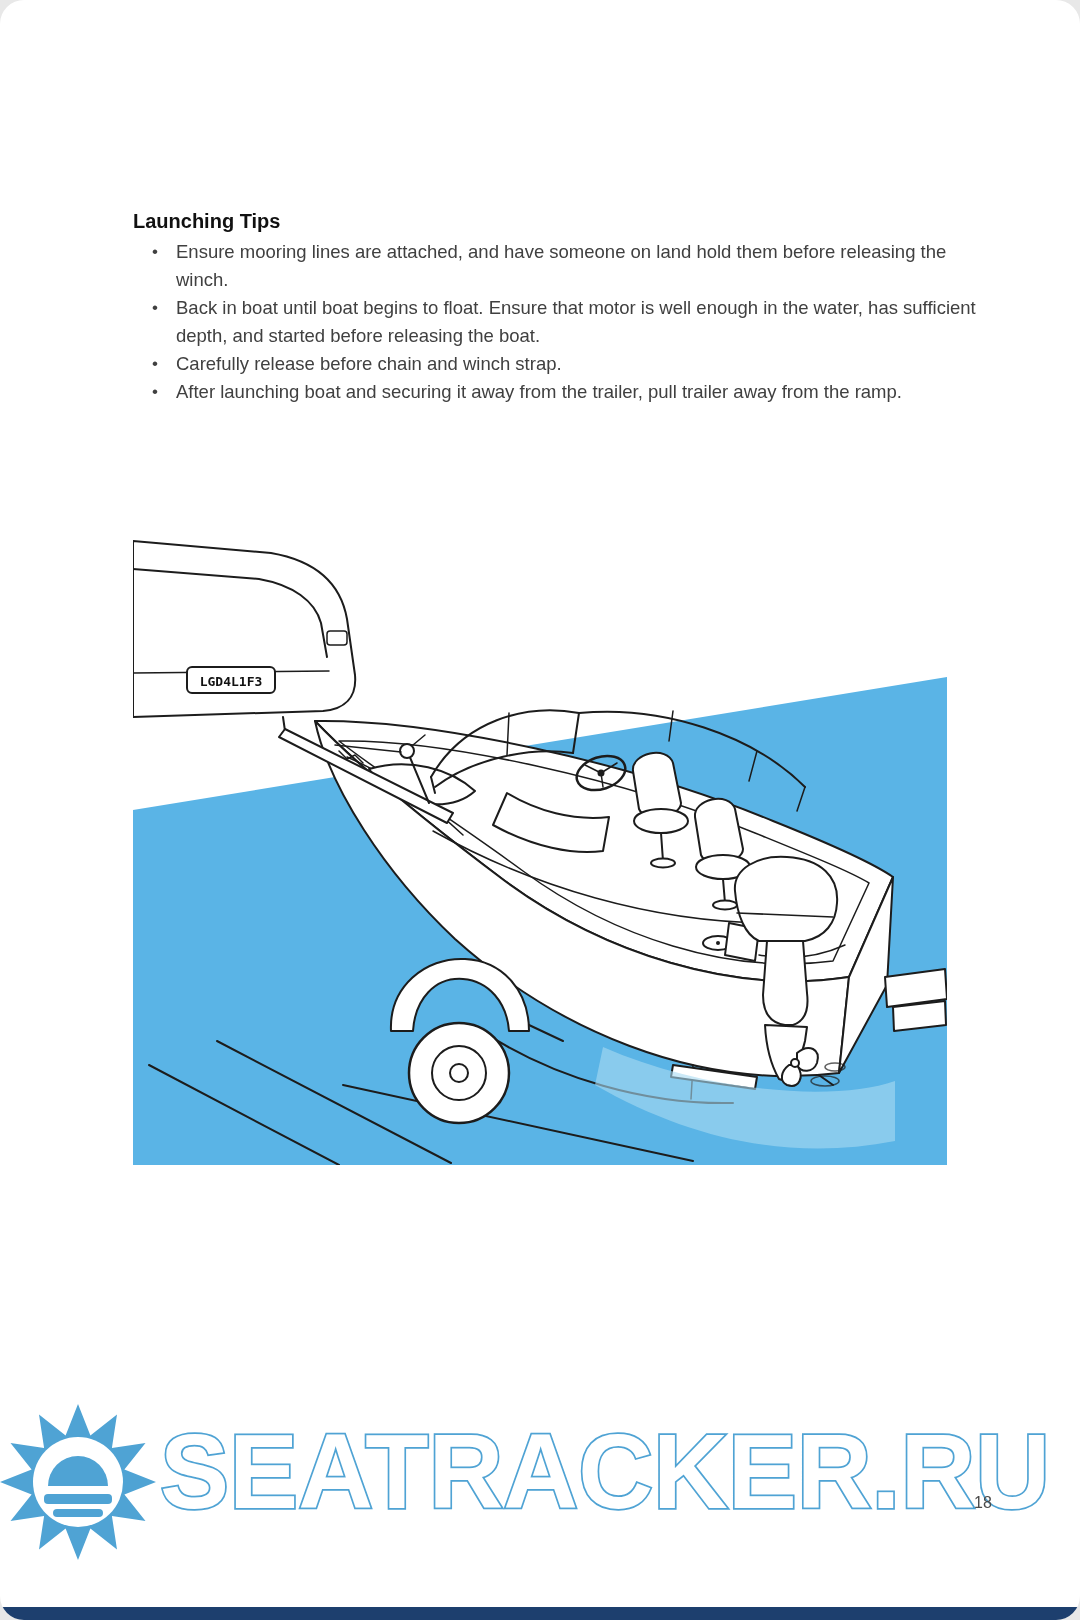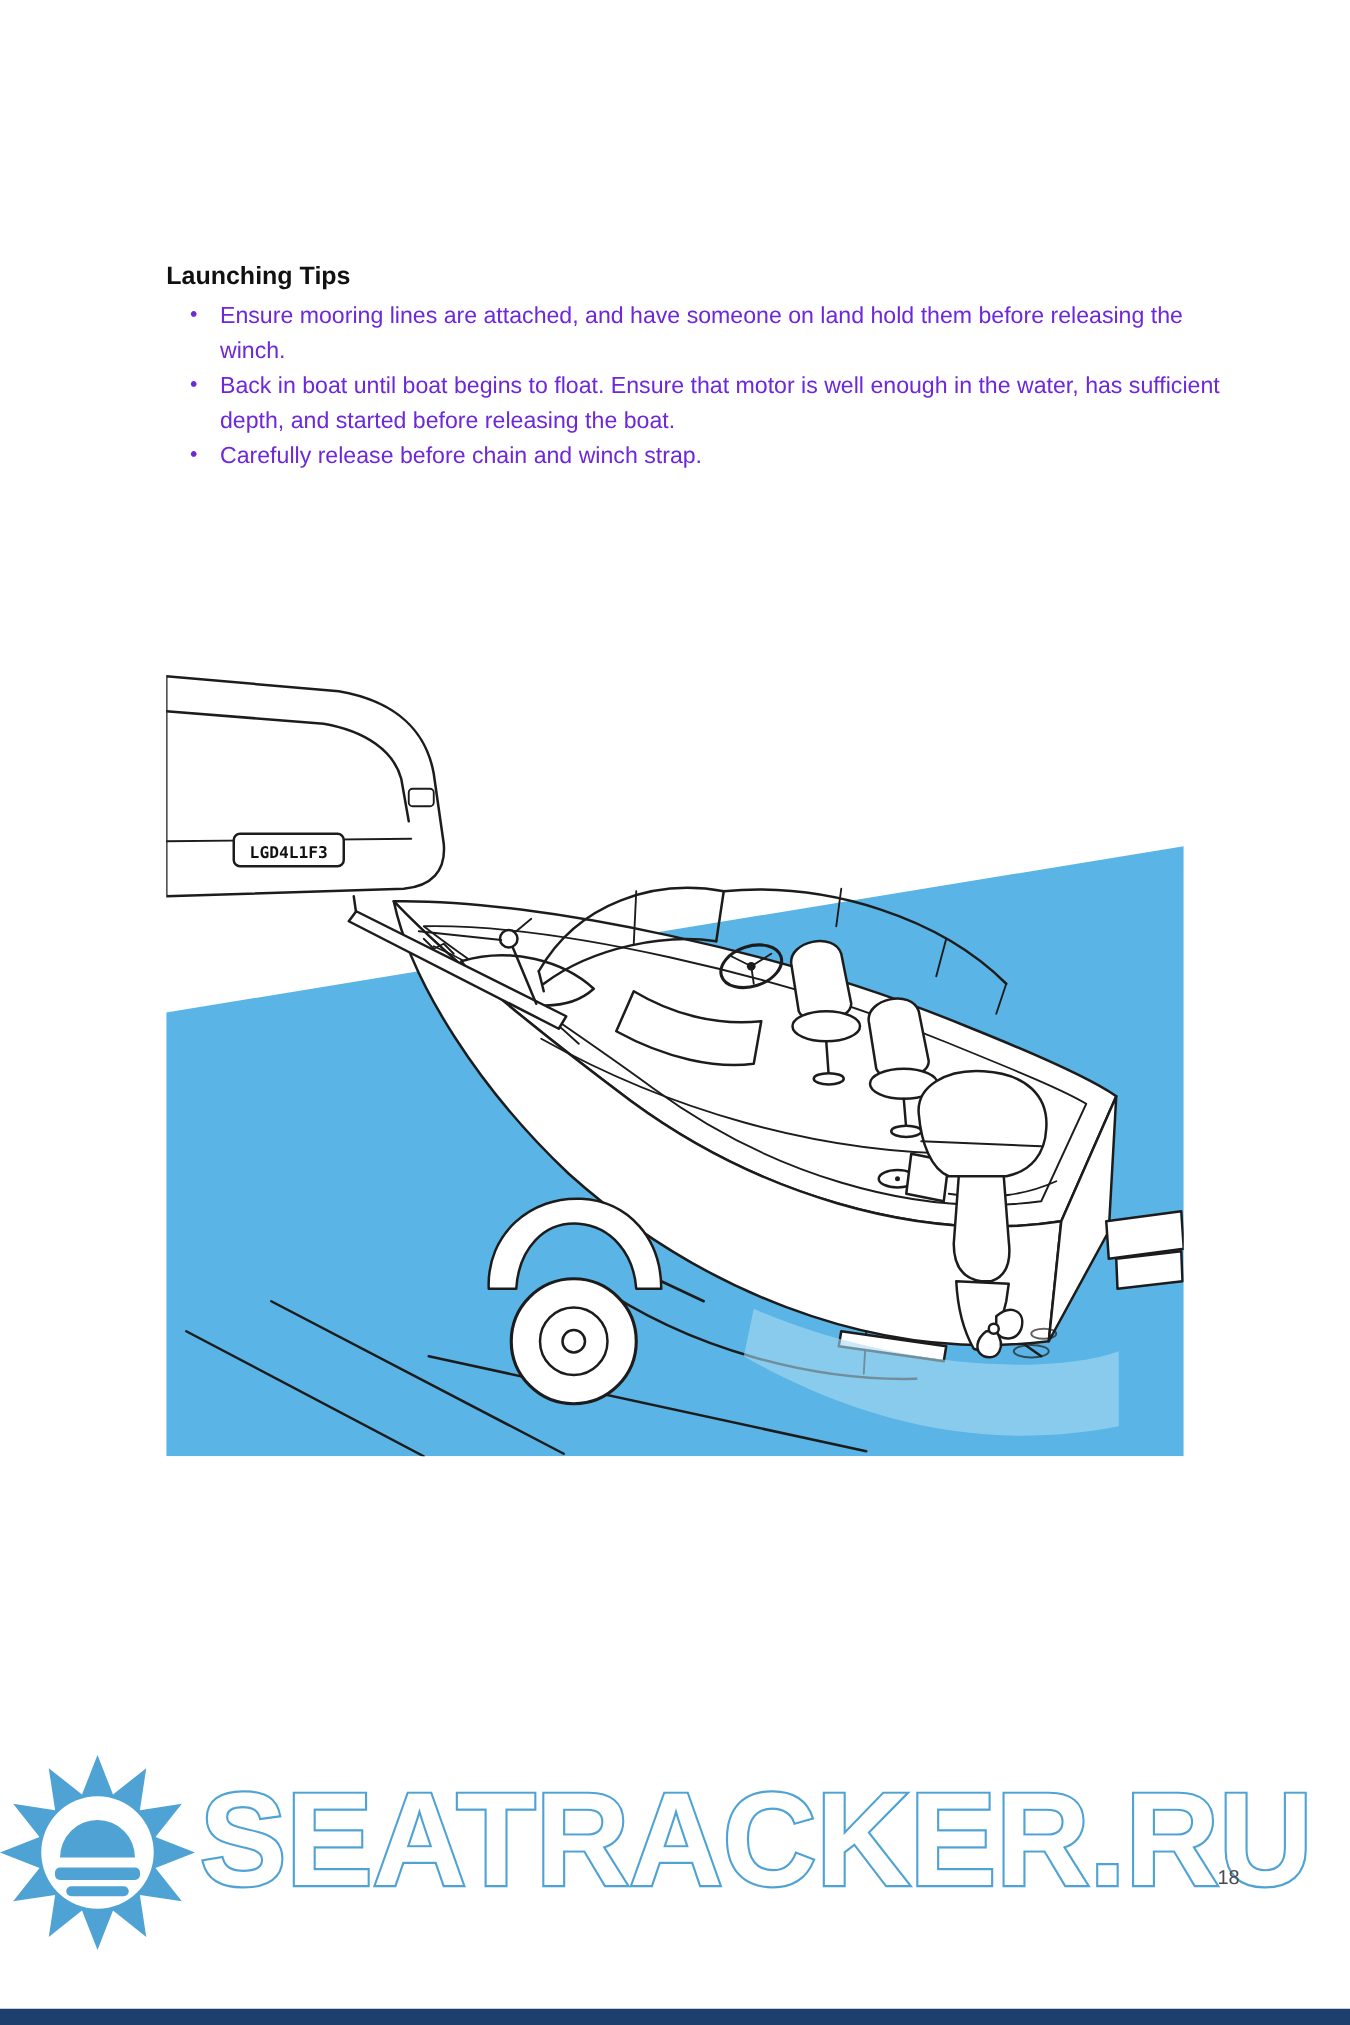--- a/index.html
+++ b/index.html
@@ -1,23 +1,23 @@
 <!DOCTYPE html>
 <html><head>
 <meta charset="utf-8">
 <style>
   html,body { margin:0; padding:0; background:#e8e8e8; }
   .page {
     position:relative; width:1080px; height:1620px; margin:0 auto;
     background:#ffffff; overflow:hidden;
-    font-family:"Liberation Sans", sans-serif; color:#1a1a1a;
+    font-family:"Liberation Sans", sans-serif; color:#1a1a1a;border-radius:24px;
   }
   .content { position:absolute; left:133px; top:210px; width:840px; }
   .heading { font-size:20px; font-weight:bold; margin:0 0 5px 0; color:#111; }
-  ul.tips { list-style:none; margin:0; padding:0 0 0 43px; font-size:18.5px; line-height:28px; color:#6d28d9; }
+  ul.tips { list-style:none; margin:0; padding:0 0 0 43px; font-size:18.5px; line-height:28px; color:#404040; }
   ul.tips li { position:relative; width:800px; }
   ul.tips li::before { content:"\2022"; position:absolute; left:-24px; top:0; font-size:17px; }
 
   .illustration { position:absolute; left:133px; top:525px; width:814px; height:640px; }
 
   
   .ln  { fill:none; stroke:#1c1c1c; stroke-width:2; stroke-linecap:round; stroke-linejoin:round; }
   .ln15{ fill:none; stroke:#1c1c1c; stroke-width:1.5; stroke-linecap:round; stroke-linejoin:round; }
   .wh  { fill:#ffffff; stroke:#1c1c1c; stroke-width:2; stroke-linejoin:round; }
   .wh25{ fill:#ffffff; stroke:#1c1c1c; stroke-width:2.5; stroke-linejoin:round; }
@@ -33,20 +33,21 @@
 <body>
 
 <div class="page">
 
   <div class="content">
     <h1 class="heading">Launching Tips</h1>
     <ul class="tips">
       <li><span>Ensure mooring lines are attached, and have someone on land hold them before releasing the winch.</span></li>
       <li><span>Back in boat until boat begins to float.  Ensure that motor is well enough in the water, has sufficient depth, and started before releasing the boat.</span></li>
       <li><span>Carefully release before chain and winch strap.</span></li>
+      <li><span>After launching boat and securing it away from the trailer, pull trailer away from the ramp.</span></li>
     </ul>
   </div>
 
   <div class="illustration">
     <svg width="814" height="640" viewBox="0 0 814 640" xmlns="http://www.w3.org/2000/svg">
 
       <g>
         <polygon points="0,285 814,152 814,640 0,640" fill="#5ab4e6"></polygon>
       </g>
 

